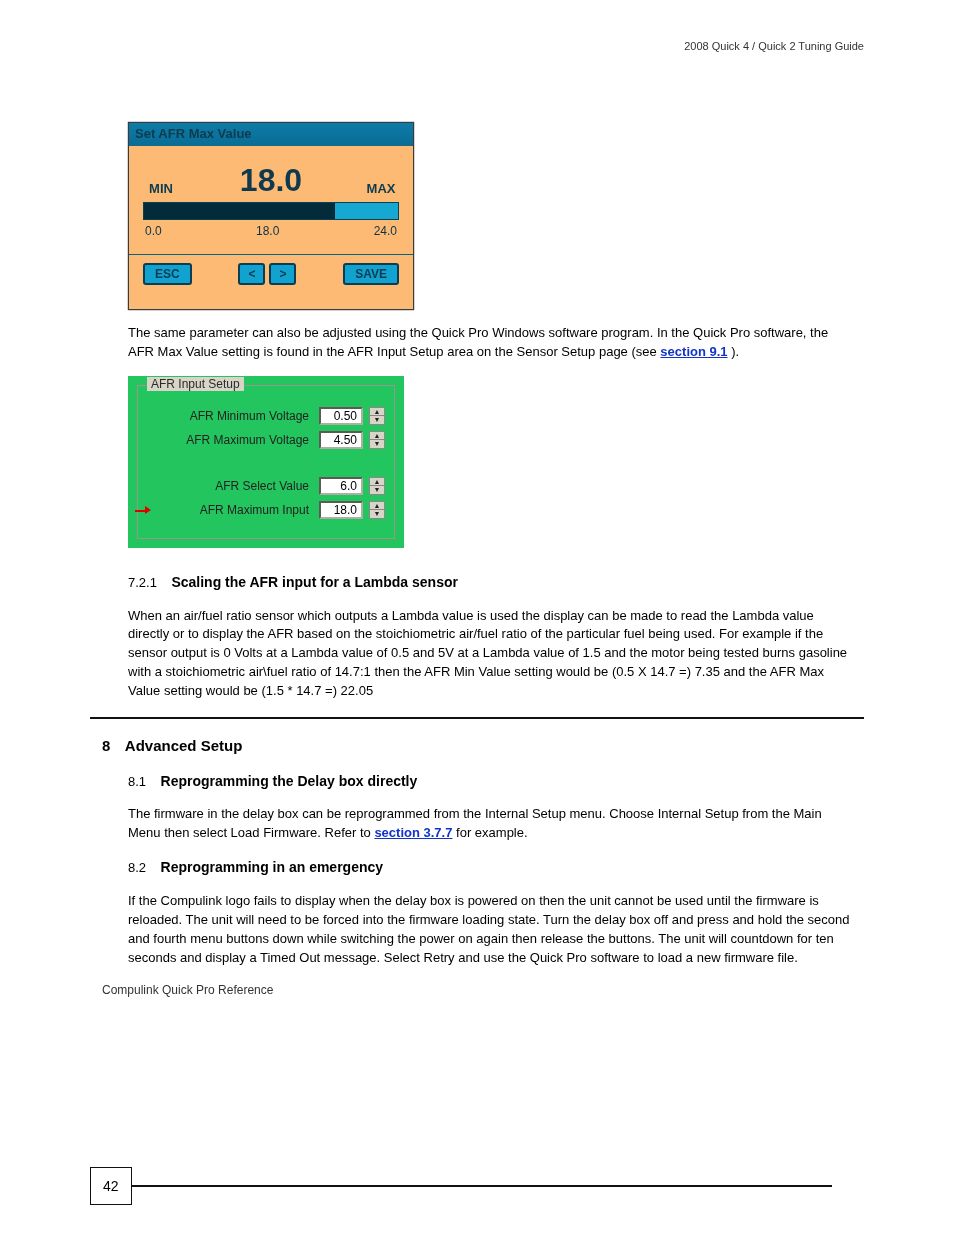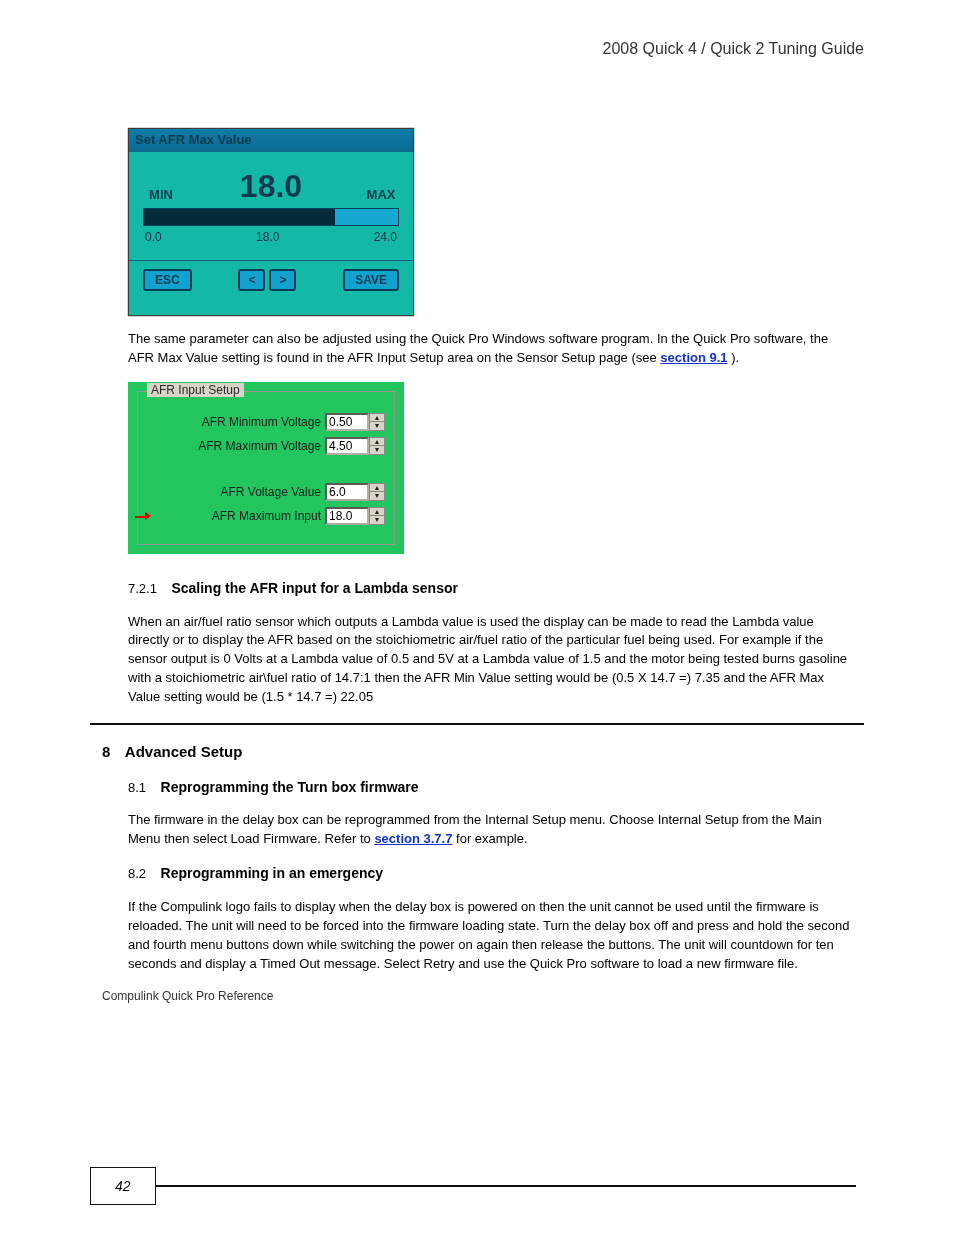--- a/index.html
+++ b/index.html
@@ -13,21 +13,21 @@
     width: 954px;
     min-height: 1235px;
     box-sizing: border-box;
     padding: 40px 90px 40px 90px;
     position: relative;
   }
   
   .sensor-panel {
     width: 284px;
     margin-left: 38px;
-    background: #14b8a6;
+    background: #fdba74;
     border: 1px solid #3b3b3b;
     box-shadow: 0 0 1px #000;
     overflow: hidden;
   }
   .sensor-title {
     background: linear-gradient(#0d7ca8, #0a6d95);
     color: #0d3b50;
     font-size: 13px;
     font-weight: 700;
     padding: 3px 6px;
@@ -112,21 +112,21 @@
 
   .para {
     font-size: 13px;
     line-height: 1.45;
     margin: 14px 12px;
   }
   .indent { margin-left: 38px; }
   .sect-num { display:inline; }
   .sect-title { font-weight: 700; display: inline; font-size: 14px; }
   .pg-brand { font-size: 12px; color:#333; }
-  .pg-top { font-size: 16px; color:#333; }
+  .pg-top { font-size: 11px; color:#333; }
 
   
   .afr-panel {
     width: 250px;
     margin-left: 38px;
     background: #22c55e;
     padding: 10px 12px 16px 12px;
     position: relative;
     border: 1px solid transparent;
   }
@@ -142,20 +142,21 @@
     background: #d8d4c8;
     padding: 0 4px;
     font-size: 12px;
     color: #2a2a2a;
   }
   .afr-rows { position: relative; padding: 14px 6px 6px 2px; }
   .afr-row {
     display: flex;
     align-items: center;
     justify-content: flex-end;
+    gap: 6px;
     margin: 6px 0;
     font-size: 12px;
     color: #222;
     position: relative;
   }
   .afr-row.highlight::before {
     content: "";
     position: absolute;
     left: -8px;
     top: 50%;
@@ -174,20 +175,21 @@
     border-top: 4px solid transparent;
     border-bottom: 4px solid transparent;
   }
   .afr-label { flex: 1 1 auto; text-align: right; padding-right: 4px; }
   .afr-input {
     width: 44px;
     height: 18px;
     border: 2px inset #b0ada3;
     background: #fff;
     font-size: 12px;
+    text-align: right;
     padding-right: 4px;
     box-sizing: border-box;
   }
   .afr-stepper {
     width: 16px; height: 18px;
     display: flex; flex-direction: column;
   }
   .afr-stepper .up, .afr-stepper .down {
     flex: 1;
     background: #d8d4c8;
@@ -205,24 +207,23 @@
   .page-footer {
     position: absolute;
     left: 90px;
     bottom: 30px;
     display: flex;
     align-items: center;
     gap: 0;
   }
   .page-num-box {
     border: 1px solid #111;
-    padding: 10px 24px;
+    padding: 10px 12px;
     font-size: 14px;
     background: #fff;
-    font-style: italic;
   }
   .page-rule {
     flex: 1;
     height: 0;
     border-top: 2px solid #111;
     width: 700px;
   }
 
   .hr {
     border: none;
@@ -291,21 +292,21 @@
       <div class="afr-row">
         <span class="afr-label">AFR Maximum Voltage</span>
         <input class="afr-input" value="4.50" style="">
         <div class="afr-stepper">
           <div class="up">▲</div>
           <div class="down">▼</div>
         </div>
       </div>
       <div class="afr-gap"></div>
       <div class="afr-row">
-        <span class="afr-label">AFR Voltage Value</span>
+        <span class="afr-label">AFR Select Value</span>
         <input class="afr-input" value="6.0" style="">
         <div class="afr-stepper">
           <div class="up">▲</div>
           <div class="down">▼</div>
         </div>
       </div>
       <div class="afr-row highlight">
         <span class="afr-label">AFR Maximum Input</span>
         <input class="afr-input" value="18.0" style="">
         <div class="afr-stepper">
@@ -327,21 +328,21 @@
 
   <p class="para">
     <span class="sect-num" style="font-weight:700;font-size:15px;">8</span>
     <span>&nbsp;&nbsp;</span>
     <span class="sect-title" style="font-size:15px;">Advanced Setup</span>
   </p>
 
   <p class="para indent">
     <span class="sect-num">8.1</span>
     <span>&nbsp;&nbsp;</span>
-    <span class="sect-title">Reprogramming the Turn box firmware</span>
+    <span class="sect-title">Reprogramming the Delay box directly</span>
   </p>
   <p class="para indent">
     <span>The firmware in the delay box can be reprogrammed from the Internal Setup menu. Choose Internal Setup from the Main Menu then select Load Firmware. Refer to </span>
     <span class="link">section 3.7.7</span>
     <span> for example.</span>
   </p>
 
   <p class="para indent">
     <span class="sect-num">8.2</span>
     <span>&nbsp;&nbsp;</span>

